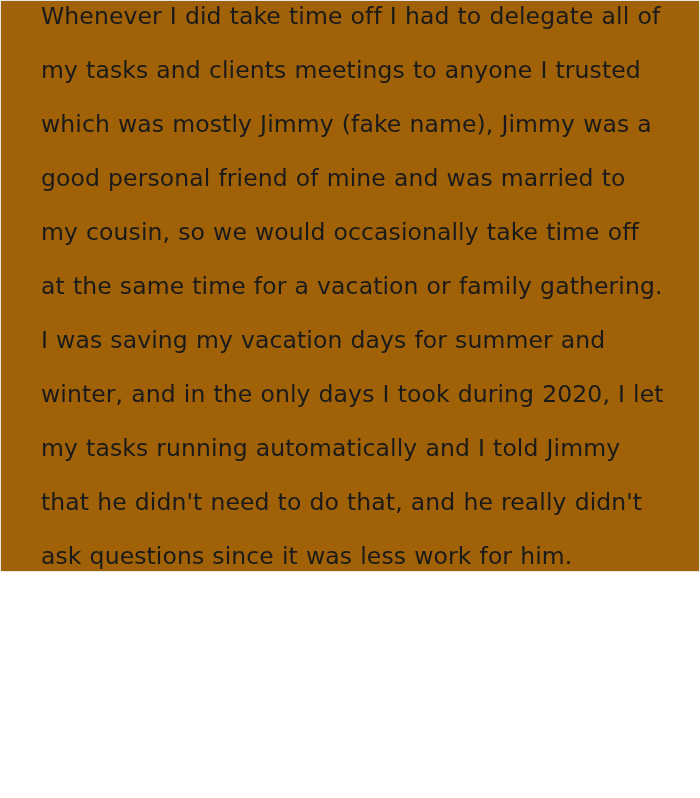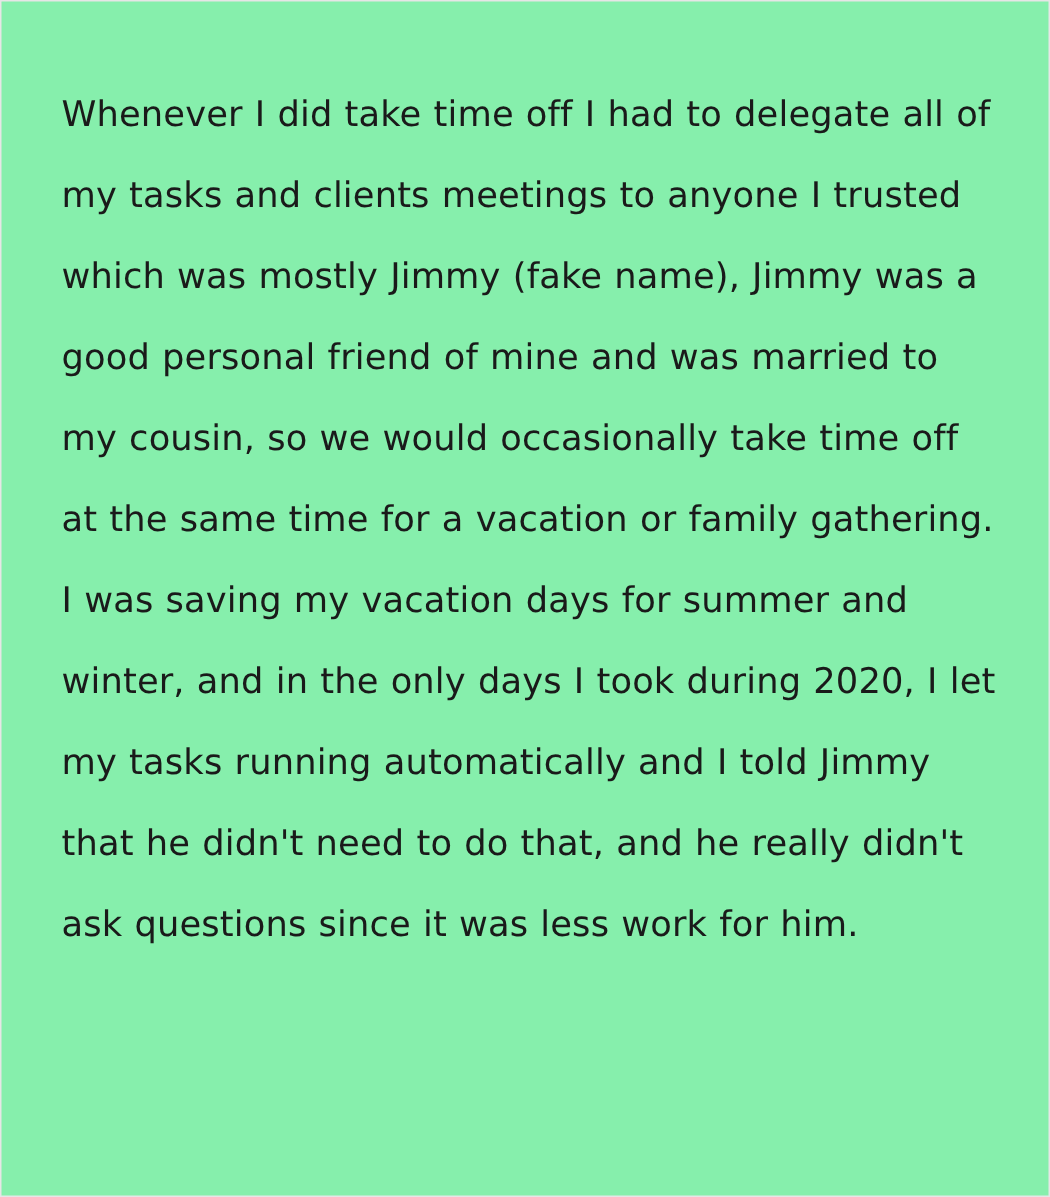--- a/index.html
+++ b/index.html
@@ -8,26 +8,26 @@
   }
   body {
     width: 700px;
     height: 798px;
     background: #ffffff;
     font-family: "DejaVu Sans", sans-serif;
   }
   .page {
     box-sizing: border-box;
     width: 700px;
-    height: 798px;
-    background: #86efac;
+    height: 572px;
+    background: #a16207;
     border: 1px solid #e6e6e6;
     padding: 24px 30px 24px 40px;
     display: flex;
-    align-items: flex-start;
+    align-items: center;
   }
   .story-text {
     font-size: 23.5px;
     line-height: 54px;
     color: #1a1a1a;
     font-family: "DejaVu Sans", sans-serif;
     letter-spacing: 0.1px;
     white-space: pre-wrap;
     word-spacing: 0.5px;
   }

